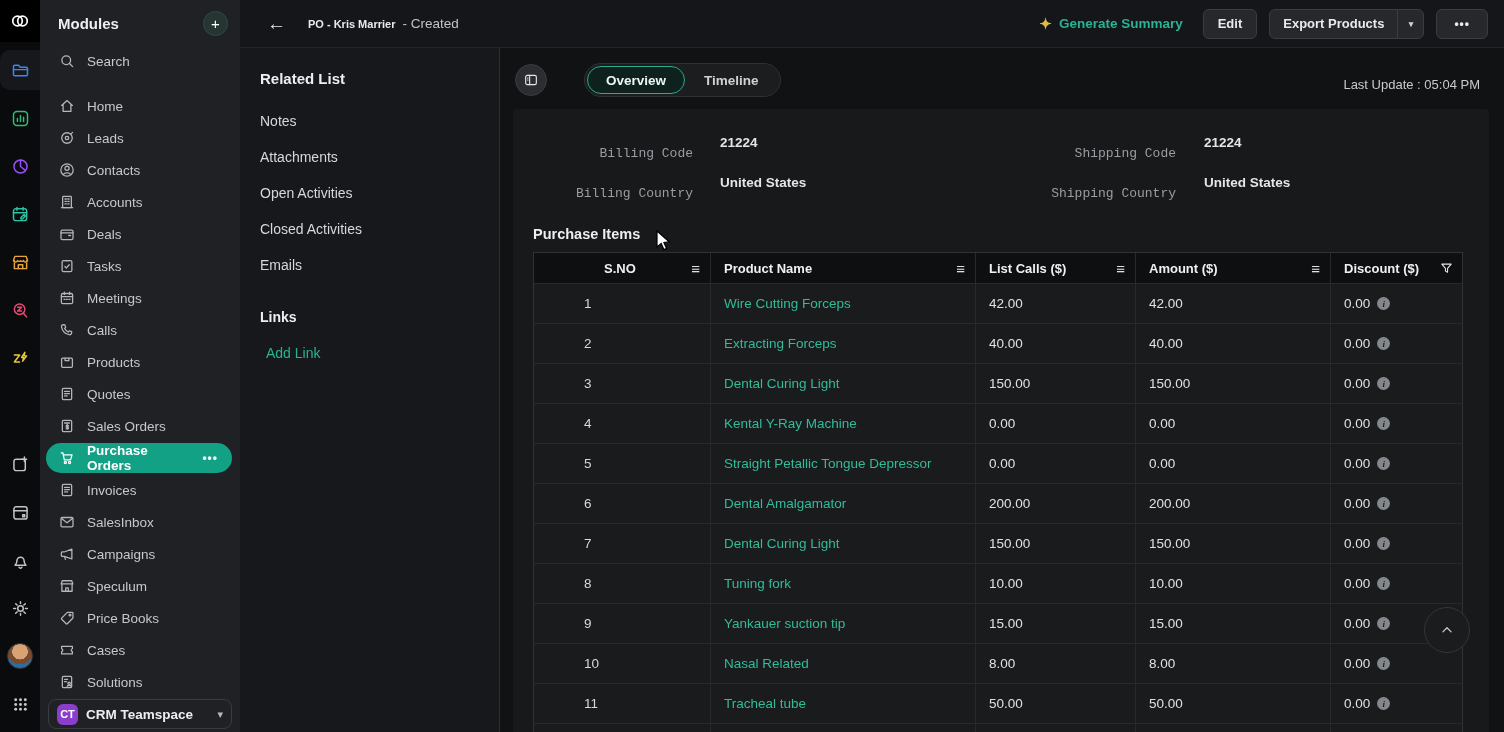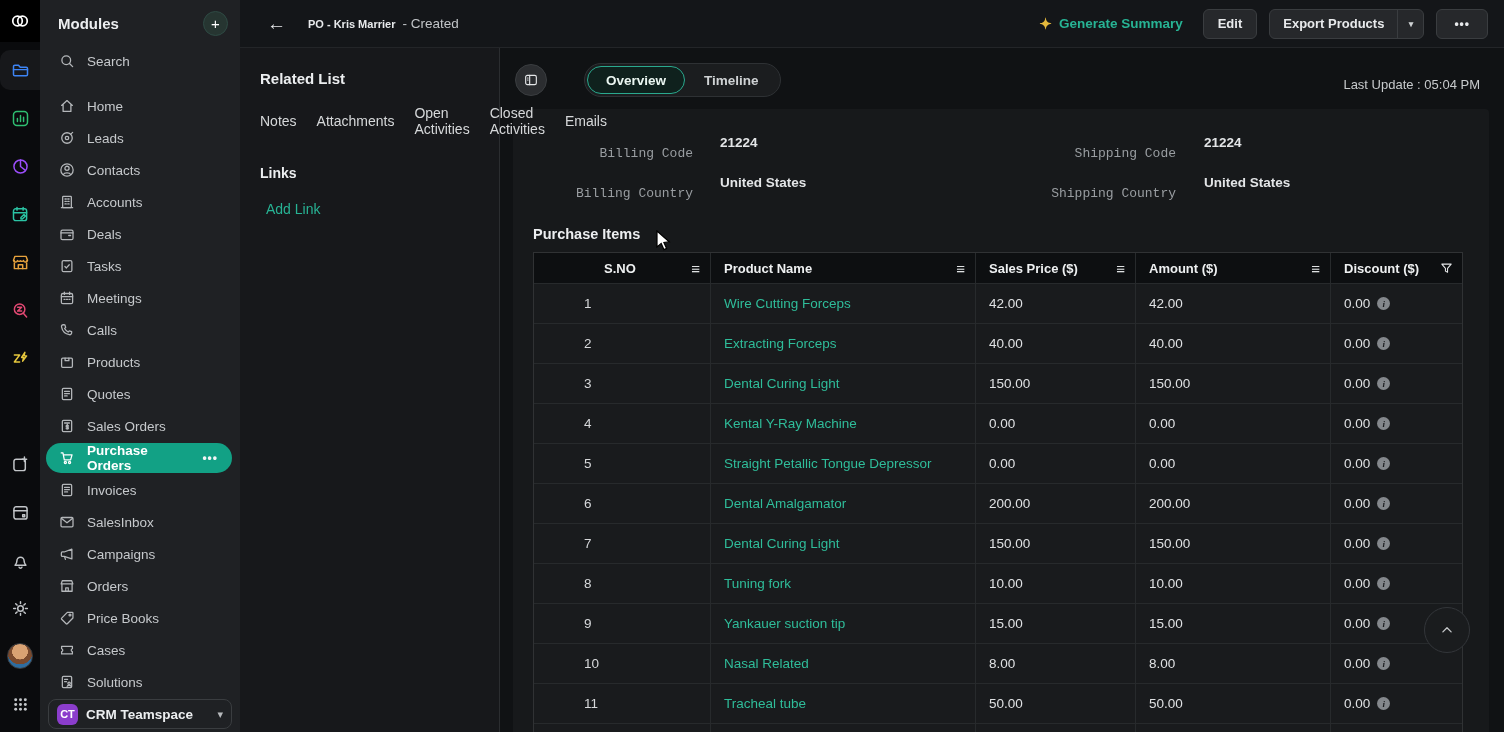--- a/index.html
+++ b/index.html
@@ -39,21 +39,21 @@
     border-radius:8px; display:flex; align-items:center; gap:8px; padding:0 8px; cursor:pointer; background:#1f2124; }
   .ts-badge { width:21px; height:21px; border-radius:6px; background:#8b3dcc; color:#fff; font-size:11px;
     font-weight:bold; display:flex; align-items:center; justify-content:center; }
   .ts-label { font-size:13.5px; font-weight:bold; color:#eceef0; }
   .ts-chevron { margin-left:auto; color:#b6b9bc; font-size:11px; }
 
   
   .related { position:absolute; left:240px; top:48px; width:260px; height:684px; background:#17181b;
     border-right:1px solid #2b2d30; z-index:3; }
   .related-title { padding:22px 0 0 20px; font-size:15px; font-weight:bold; color:#eceef0; }
-  .rel-list { margin-top:16px; display:flex; flex-direction:row; }
+  .rel-list { margin-top:16px; display:flex; flex-direction:column; }
   .rel-item { height:36px; display:flex; align-items:center; padding-left:20px; font-size:14px;
     font-weight:500; color:#d6d8da; cursor:pointer; }
   .links-title { padding:26px 0 0 20px; font-size:14px; font-weight:bold; color:#eceef0; }
   .add-link { padding:20px 0 0 26px; font-size:14px; font-weight:500; color:#27b394; cursor:pointer; }
 
   
   .topbar { position:absolute; left:240px; top:0; width:1264px; height:48px; background:#141619;
     border-bottom:1px solid #232528; display:flex; align-items:center; z-index:6; }
   .back { margin-left:27px; color:#e8eaec; font-size:19px; cursor:pointer; }
   .po-title { margin-left:22px; font-size:11px; font-weight:bold; color:#e8eaec; }
@@ -378,21 +378,21 @@
           </span>
           <span>Campaigns</span>
         </div>
         <div class="mod-item">
           <span class="icon">
             <svg viewBox="0 0 24 24">
               <path d="M5.2 9.5V19h13.6V9.5M4.2 9.3l1.5-4.3h12.6l1.5 4.3Z"></path>
               <path d="M10.3 19v-4.6h3.4V19"></path>
             </svg>
           </span>
-          <span>Orders</span>
+          <span>Speculum</span>
         </div>
         <div class="mod-item">
           <span class="icon">
             <svg viewBox="0 0 24 24">
               <path d="M12.4 4.5H19a.9.9 0 0 1 .9.9V12l-7.5 7.6a1.1 1.1 0 0 1-1.5 0l-6-6a1.1 1.1 0 0 1 0-1.5Z"></path>
               <circle cx="16" cy="8" r="1.3"></circle>
             </svg>
           </span>
           <span>Price Books</span>
         </div>
@@ -493,21 +493,21 @@
           <div class="t-row t-head">
             <div class="t-cell sno">
               <span>S.NO</span>
               <span class="hamburger">≡</span>
             </div>
             <div class="t-cell">
               <span>Product Name</span>
               <span class="hamburger">≡</span>
             </div>
             <div class="t-cell">
-              <span>Sales Price ($)</span>
+              <span>List Calls ($)</span>
               <span class="hamburger">≡</span>
             </div>
             <div class="t-cell">
               <span>Amount ($)</span>
               <span class="hamburger">≡</span>
             </div>
             <div class="t-cell">
               <span>Discount ($)</span>
               <span class="funnel">
                 <svg viewBox="0 0 24 24">

